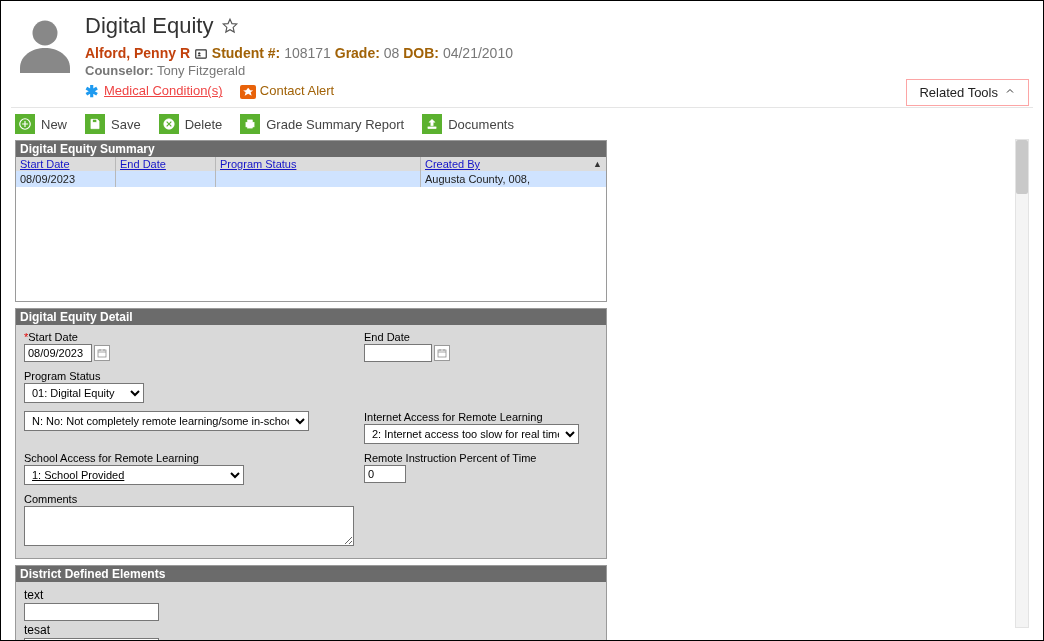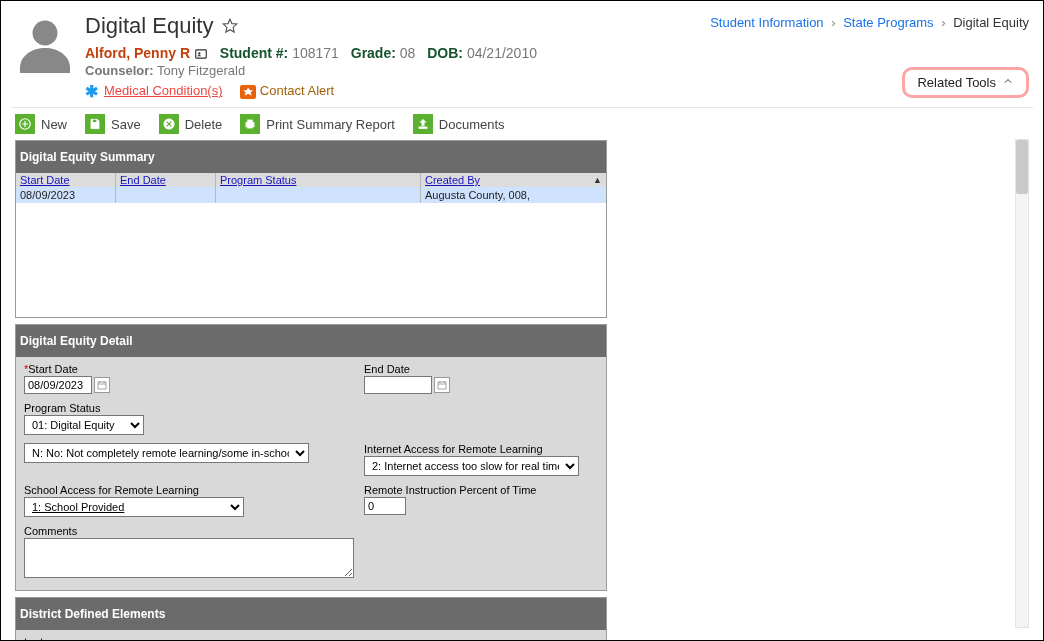--- a/index.html
+++ b/index.html
@@ -29,47 +29,47 @@
   .title-row { display:flex; align-items:center; gap:8px; }
   .page-title { font-size:22px; color:#333; font-weight:400; }
   .star-icon svg { width:18px; height:18px; stroke:#555; fill:none; vertical-align:middle; }
   .crumbs { position:absolute; right:4px; top:6px; font-size:13px; }
   .crumbs a { color:#1a73e8; text-decoration:none; }
   .crumbs .sep { color:#888; padding:0 4px; }
   .crumbs .cur { color:#333; }
   .student-line { font-size:14px; margin-top:6px; }
   .student-name { font-weight:700; color:#c2410c; }
   .id-icon svg { width:14px; height:14px; fill:#333; vertical-align:middle; }
-  .meta-label { font-weight:700; color:#14532d; margin-left:8px;}
+  .meta-label { font-weight:700; color:#a16207; }
   .meta-val { color:#777; }
   .counselor-line { font-size:13px; color:#777; margin-top:2px;}
   .counselor-line .lbl{ font-weight:700; }
   .alert-line { margin-top:4px; font-size:13px;}
   .med-icon { color:#1e9af0; font-weight:700; font-size:16px; vertical-align:middle;}
   .med-text { color:#ef4444; margin-left:2px; margin-right:14px;}
   .contact-icon { display:inline-block; width:16px; height:14px; background:#e8620a; border-radius:2px; vertical-align:middle; position:relative;}
   .contact-icon::after{ content:""; position:absolute; inset:3px; background:#fff; clip-path: polygon(50% 0,70% 30%,100% 35%,75% 55%,85% 100%,50% 75%,15% 100%,25% 55%,0 35%,30% 30%);}
   .contact-text { color:#a16207; margin-left:0;}
   .related-btn {
-    position:absolute; right:4px; top:58px;
-    border:3px solid #fca5a5; border-radius:10px; padding:5px 12px; font-size:13px; background:#fff;
+    position:absolute; right:4px; top:70px;
+    border:1px solid #fca5a5; border-radius:0; padding:5px 12px; font-size:13px; background:#fff;
     display:flex; align-items:center; gap:6px; cursor:pointer;
   }
   .chev-up svg{width:12px;height:12px;stroke:#333;fill:none;}
 
   
   .toolbar { display:flex; gap:18px; padding:6px 4px; }
   .tbtn { display:flex; align-items:center; gap:6px; cursor:pointer; color:#444; font-size:13px;}
   .ticon { width:20px; height:20px; background:#5bb12f; display:flex; align-items:center; justify-content:center; }
   .ticon svg { width:14px; height:14px; fill:#fff; stroke:#fff; }
 
   
   .panel { border:1px solid #9a9a9a; margin:0 4px; }
   .panel + .panel { margin-top:6px; }
-  .panel-title { background:#6b6b6b; color:#fff; font-weight:700; font-size:12px; padding:9px 4px;}
+  .panel-title { background:#6b6b6b; color:#fff; font-weight:700; font-size:12px; padding:1px 4px;}
   .summary-cols { display:flex; background:#dcdcdc; font-size:11px;}
   .summary-cols > div { padding:1px 4px; }
   .col-link { color:#1515c8; text-decoration:underline; cursor:pointer;}
   .c-start{width:100px;border-right:1px solid #b8b8b8;}
   .c-end{width:100px;border-right:1px solid #b8b8b8;}
   .c-status{width:205px;border-right:1px solid #b8b8b8;}
   .c-created{flex:1; position:relative;}
   .sort-ind { position:absolute; right:4px; top:2px; font-size:9px; color:#333;}
   .summary-body { height:130px; background:#fff; overflow:auto;}
   .srow { display:flex; font-size:11px; background:#cfe3ff; }
@@ -146,27 +146,20 @@
         <span>Tony Fitzgerald</span>
       </div>
       <div class="alert-line">
         <span class="med-icon">✱</span>
         <a href="#" class="med-text">Medical Condition(s)</a>
         <span class="contact-icon"></span>
         <span class="contact-text">Contact Alert</span>
       </div>
     </div>
 
-    <div class="crumbs">
-      <a href="#">Student Information</a>
-      <span class="sep">›</span>
-      <a href="#">State Programs</a>
-      <span class="sep">›</span>
-      <span class="cur">Digital Equity</span>
-    </div>
 
     <div class="related-btn">
       <span>Related Tools</span>
       <span class="chev-up">
         <svg viewBox="0 0 24 24" stroke-width="2">
             <path d="M6 15l6-6 6 6"></path>
           </svg>
       </span>
     </div>
   </div>
@@ -200,21 +193,21 @@
       <span>Delete</span>
     </div>
     <div class="tbtn">
       <span class="ticon">
           <svg viewBox="0 0 24 24">
             <rect x="5" y="9" width="14" height="8" fill="#fff"></rect>
             <rect x="8" y="5" width="8" height="4" fill="#fff"></rect>
             <rect x="8" y="14" width="8" height="5" fill="#fff"></rect>
           </svg>
         </span>
-      <span>Print Summary Report</span>
+      <span>Grade Summary Report</span>
     </div>
     <div class="tbtn">
       <span class="ticon">
           <svg viewBox="0 0 24 24">
             <path d="M12 4l5 5h-3v6h-4V9H7z" fill="#fff"></path>
             <rect x="5" y="17" width="14" height="3" fill="#fff"></rect>
           </svg>
         </span>
       <span>Documents</span>
     </div>

